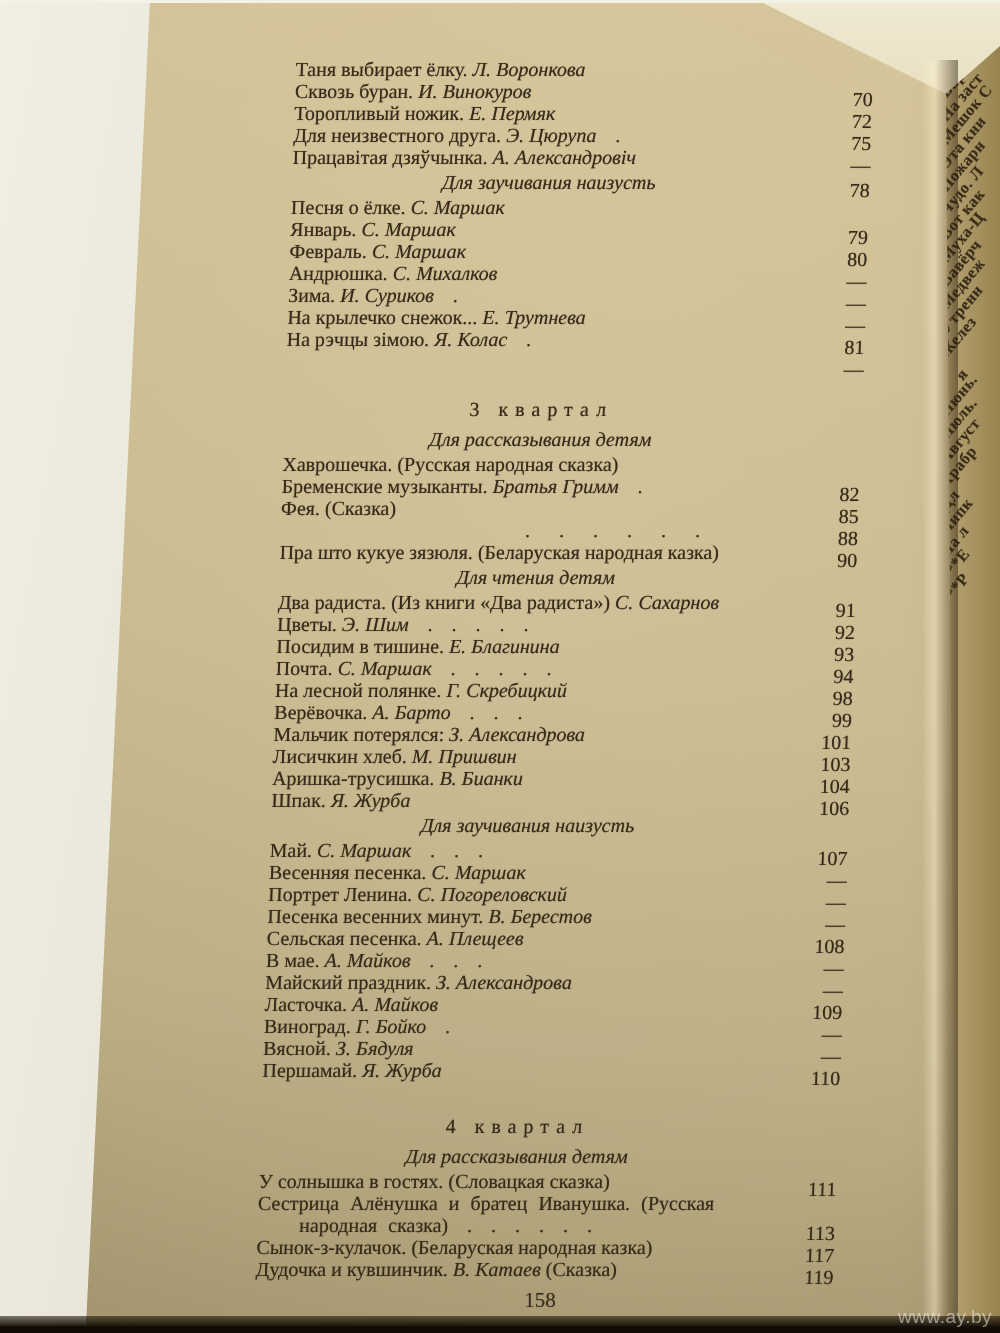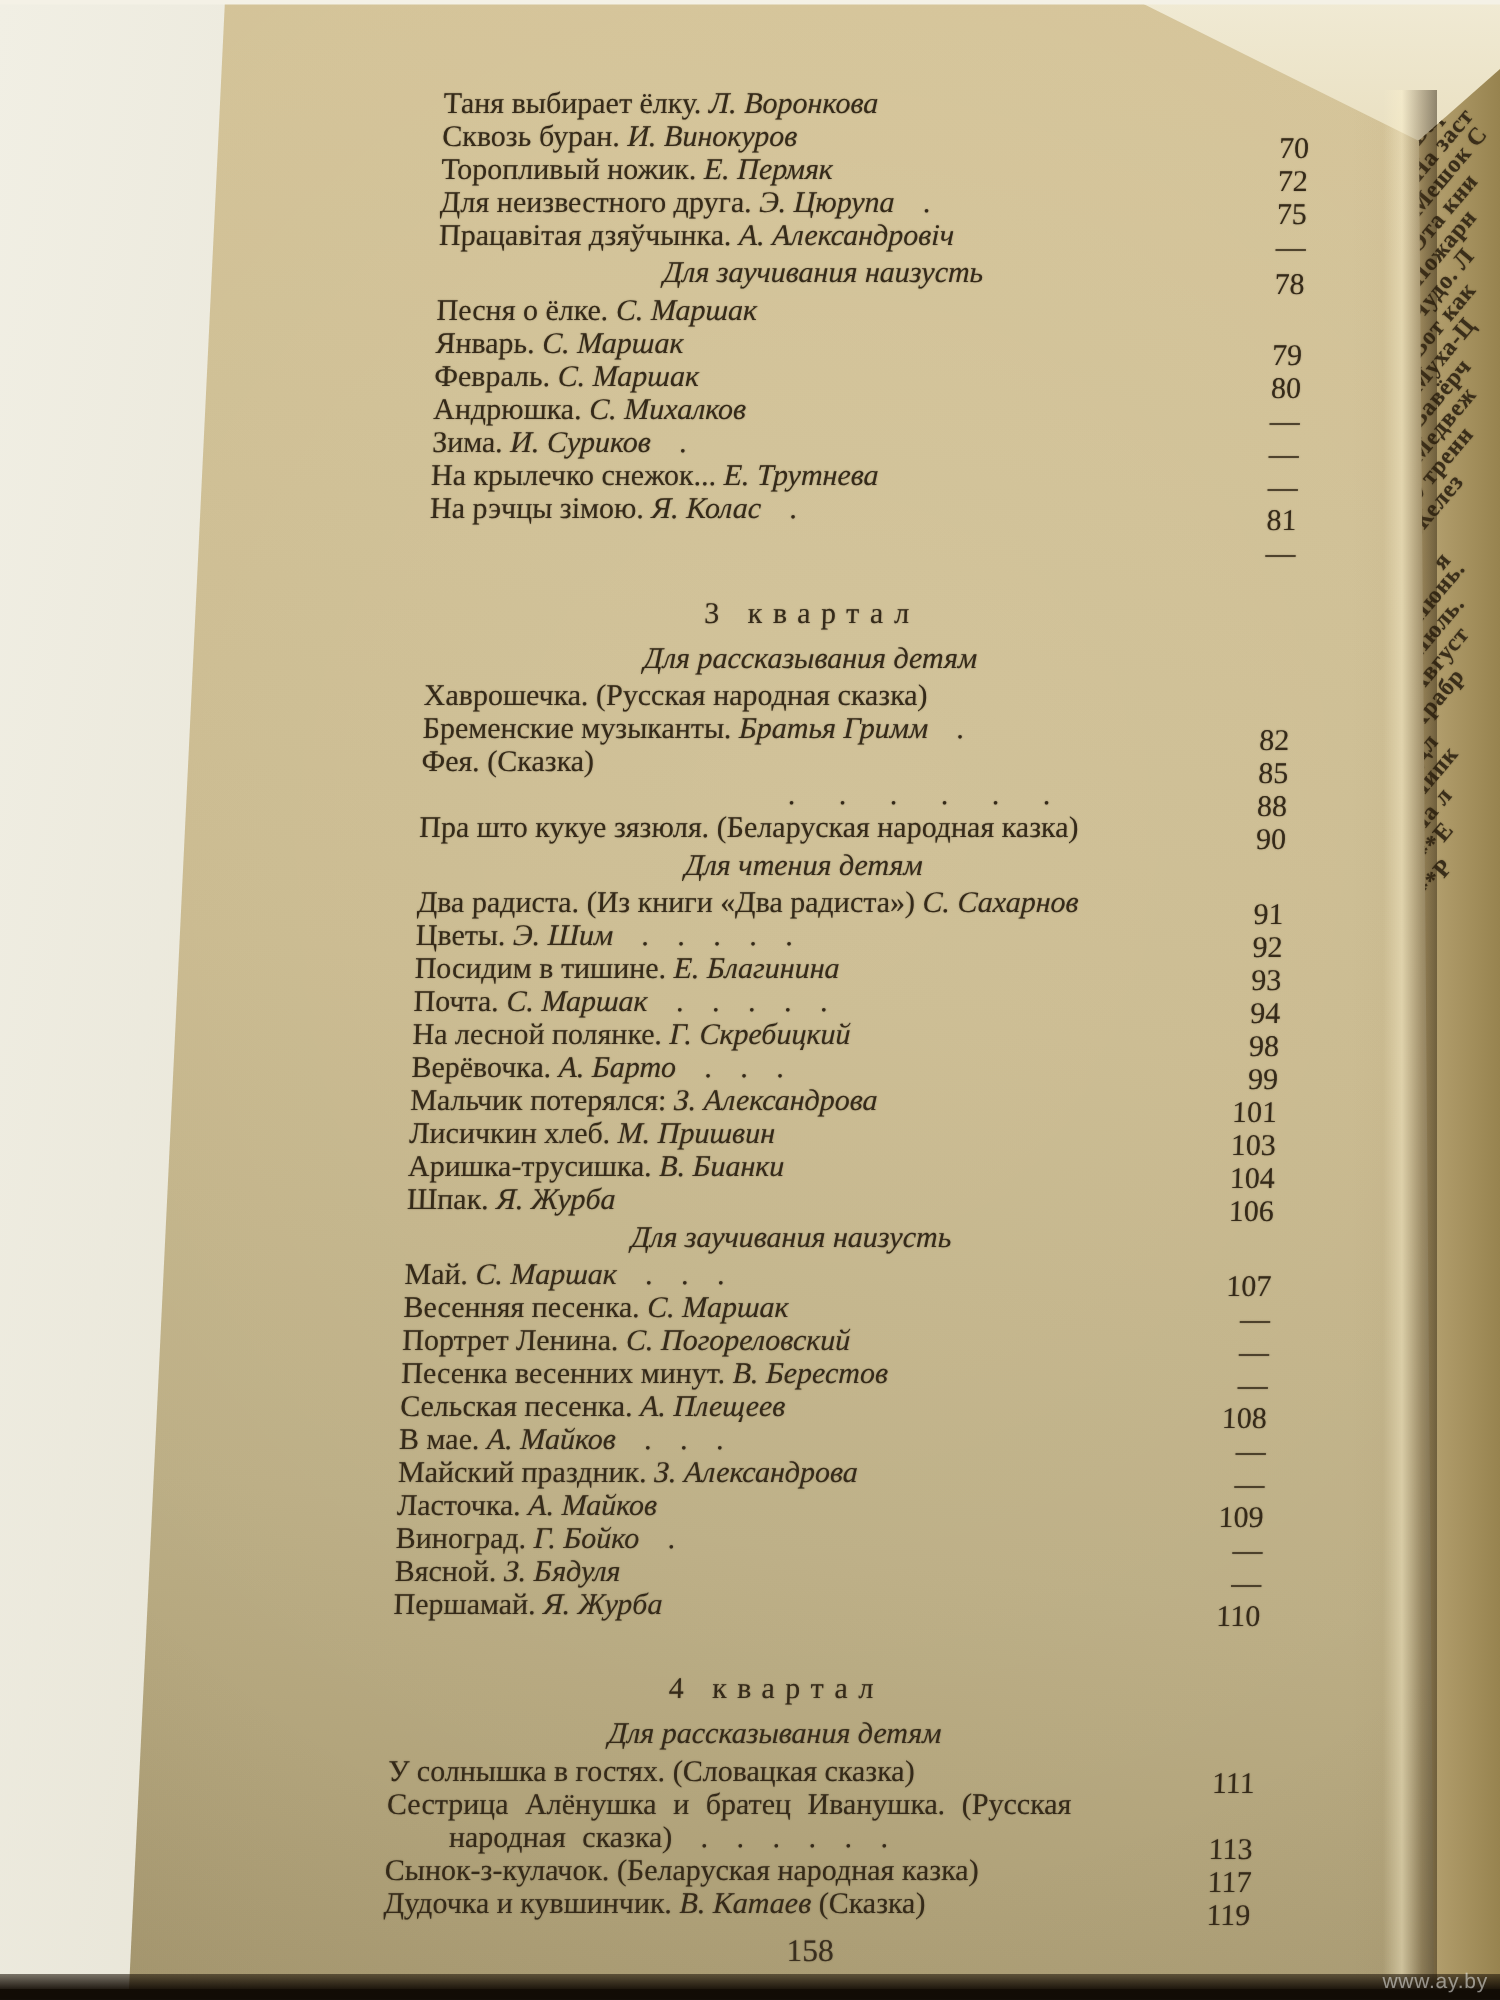--- a/index.html
+++ b/index.html
@@ -77,21 +77,21 @@
   .row.sp .t{word-spacing:6px;}
   .it{font-style:italic;}
   .ld{word-spacing:14px;}
   .row.dots .ld{word-spacing:24px;}
   .footer-num{
     position:absolute;left:250px;top:1288px;width:580px;text-align:center;z-index:5;
     color:#3a2f1f;font-size:21px;text-shadow:0 0 1px rgba(53,42,25,.55);
   }
   .wm{
     position:absolute;right:8px;bottom:5px;z-index:9;
-    color:rgba(238,238,235,.55);font-size:14px;letter-spacing:.5px;
+    color:rgba(238,238,235,.55);font-size:19px;letter-spacing:.5px;
     font-family:"Liberation Sans","DejaVu Sans",sans-serif;
   }
   .vignette{
     position:absolute;inset:0;z-index:8;pointer-events:none;
     background:radial-gradient(125% 120% at 50% 45%,rgba(0,0,0,0) 62%,rgba(30,20,10,.16) 100%);
   }
 </style>
 </head>
 <body>
 

